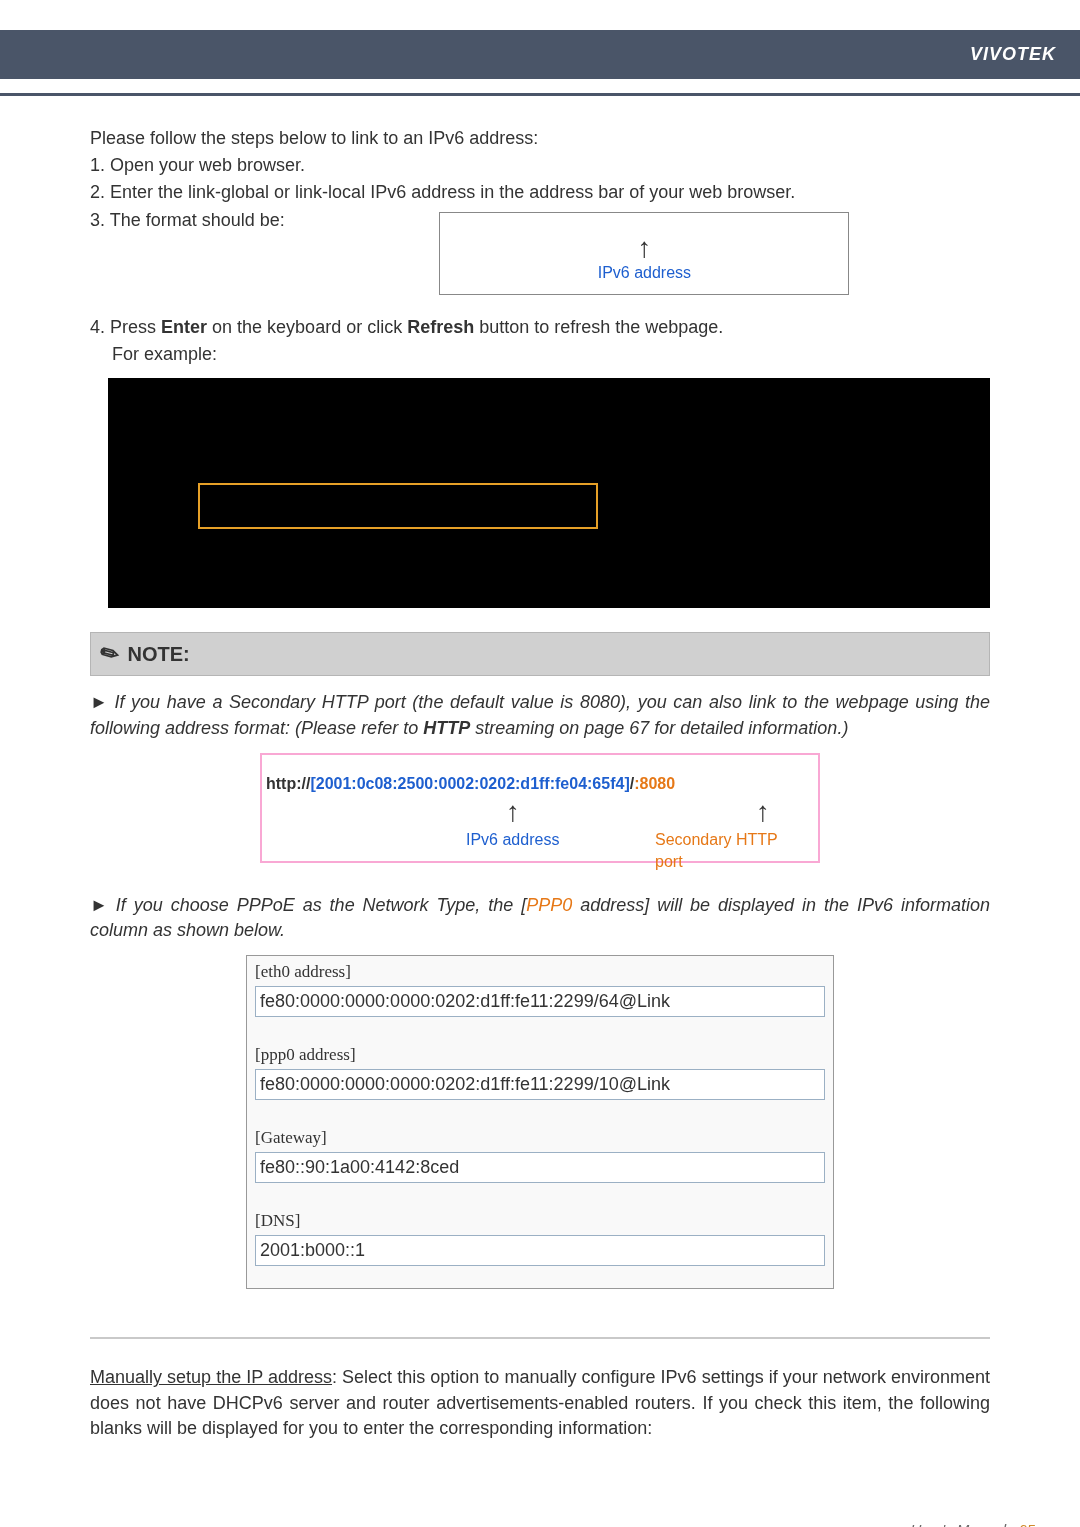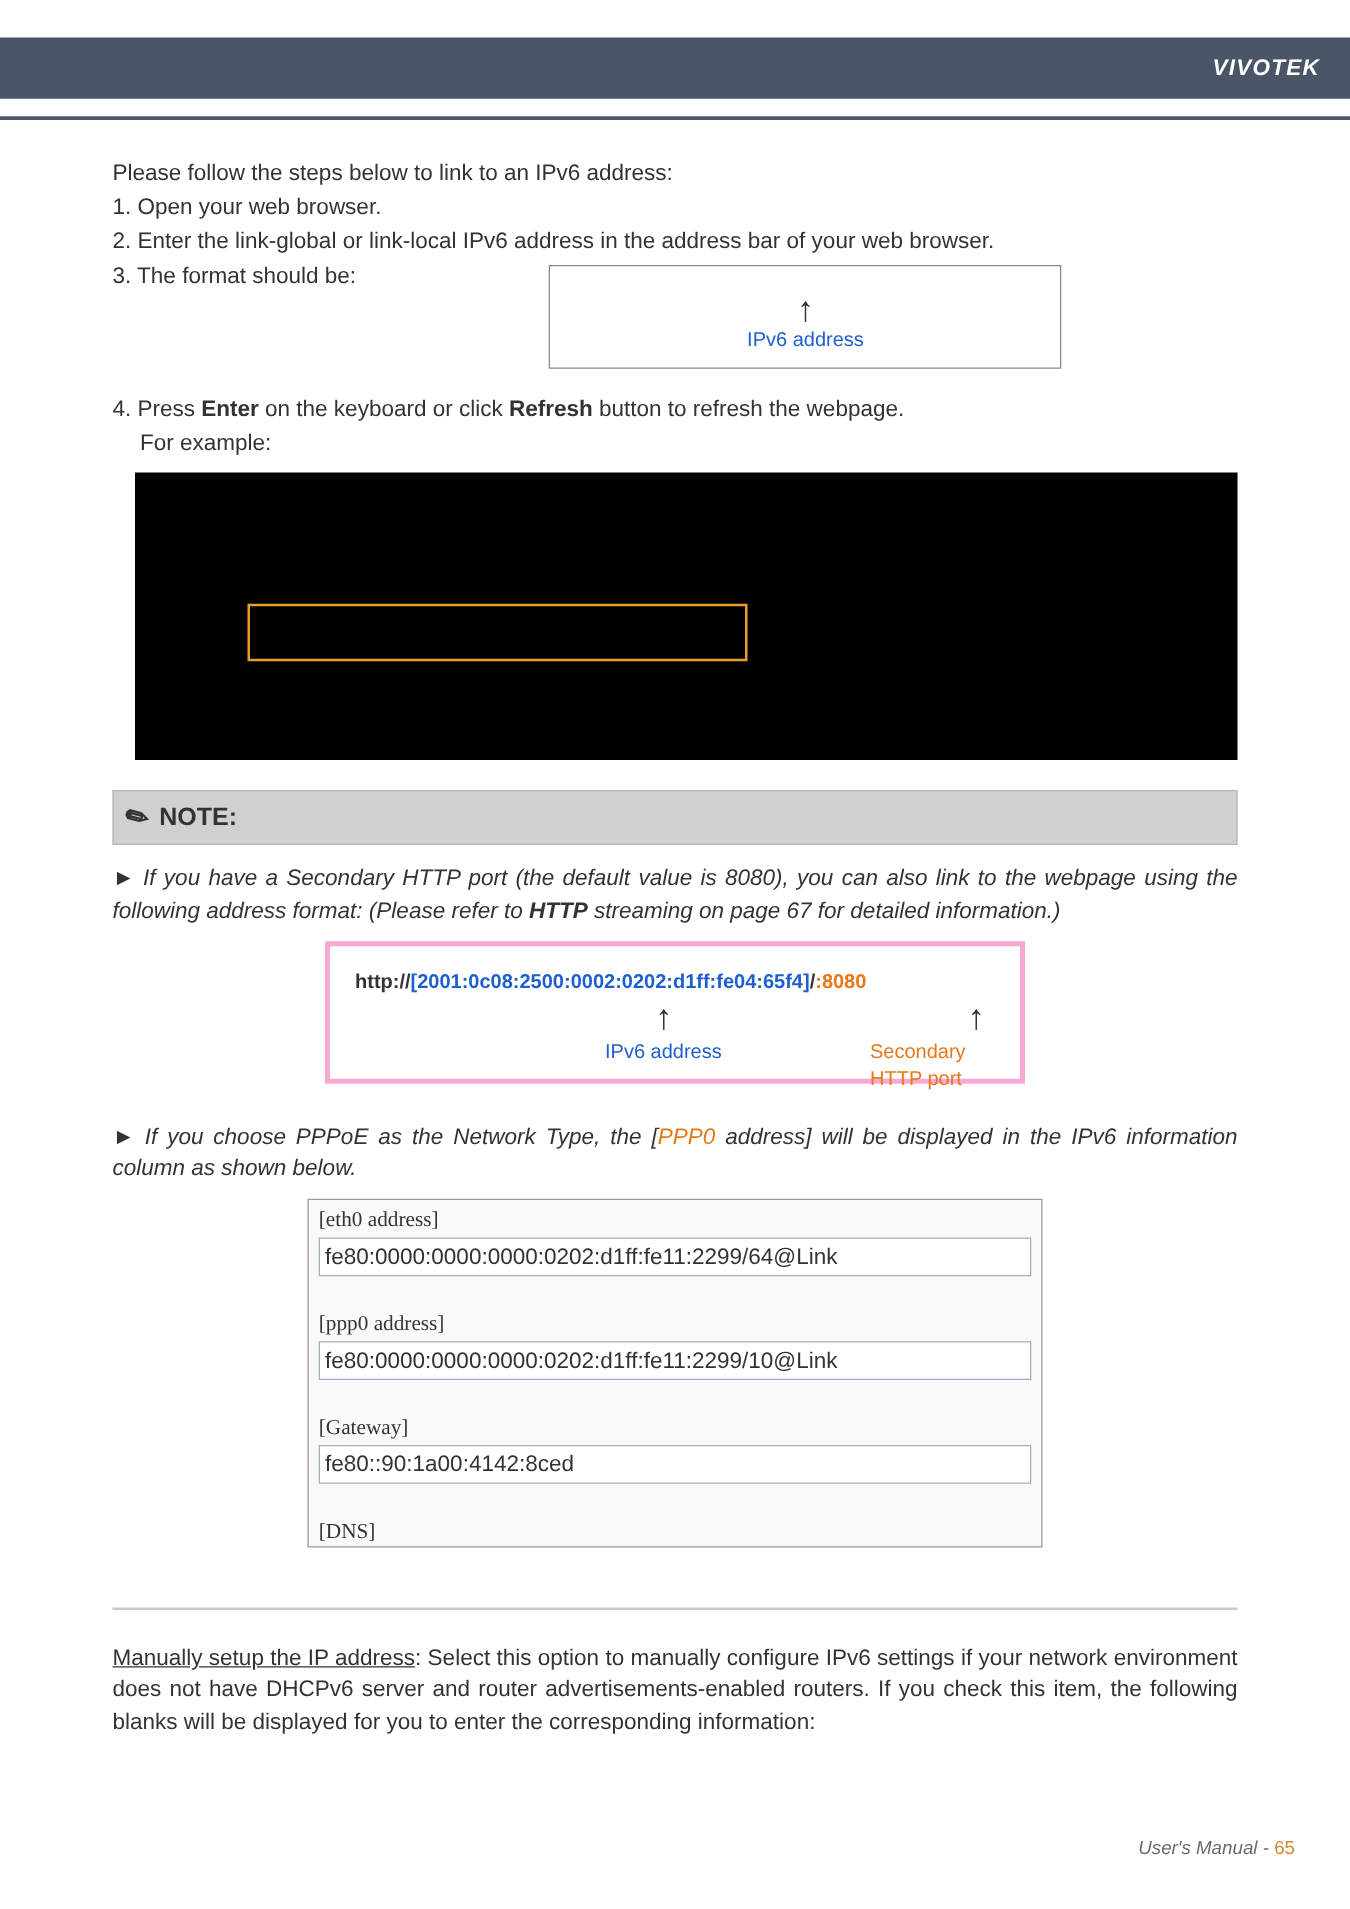--- a/index.html
+++ b/index.html
@@ -40,22 +40,22 @@
   .format-row { display: flex; align-items: flex-start; gap: 14px; }
   .url-diagram {
     border: 1px solid #888;
     padding: 18px 20px 10px 20px;
     text-align: center;
     width: 410px;
     margin: 4px auto 12px auto;
     flex-shrink: 0;
   }
   .url-diagram-wide {
-    border: 4px solid #f9a8d4;
-    padding: 18px 20px 10px 20px;
+    border: 2px solid #f9a8d4;
+    padding: 18px 20px 10px 4px;
     width: 560px;
     margin: 10px auto 30px auto;
   }
   .url-text {
     font-size: 16px;
     font-weight: bold;
     white-space: nowrap;
   }
   .url-text .blue { color: #1e5fcf; }
   .url-text .orange { color: #e67817; }
@@ -78,21 +78,21 @@
     font-size: 16px;
     margin-top: 2px;
   }
   .label-row-dual {
     font-family: "Century Gothic", Arial, sans-serif;
     font-size: 16px;
     position: relative;
     height: 22px;
   }
   .label-row-dual .l1 { position: absolute; left: 200px; color: #1e5fcf; }
-  .label-row-dual .l2 { position: absolute; left: 412px; color: #e67817; }
+  .label-row-dual .l2 { position: absolute; left: 389px; color: #e67817; }
   .step4 { margin-top: 8px; margin-bottom: 2px; }
   .indent { padding-left: 22px; }
   .black-block {
     background: #000;
     margin: 10px 0 24px 18px;
     padding: 30px 40px 30px 70px;
     height: 230px;
     position: relative;
   }
   .black-block .inner-box {
@@ -226,20 +226,21 @@
     </p>
 
     <div class="info-panel">
       <div class="lab">[eth0 address]</div>
       <div class="field">fe80:0000:0000:0000:0202:d1ff:fe11:2299/64@Link</div>
       <div class="lab">[ppp0 address]</div>
       <div class="field">fe80:0000:0000:0000:0202:d1ff:fe11:2299/10@Link</div>
       <div class="lab">[Gateway]</div>
       <div class="field">fe80::90:1a00:4142:8ced</div>
       <div class="lab">[DNS]</div>
+      <div class="field">2001:b000::1</div>
     </div>
   </div>
 
   <div class="hr-soft"></div>
 
   <div class="content" style="padding-top:0;">
     <p class="manual-para">
       <span class="u">Manually setup the IP address</span><span>: Select this option to manually configure IPv6 settings if your network environment does not have DHCPv6 server and router advertisements-enabled routers. If you check this item, the following blanks will be displayed for you to enter the corresponding information:</span>
     </p>
   </div>

